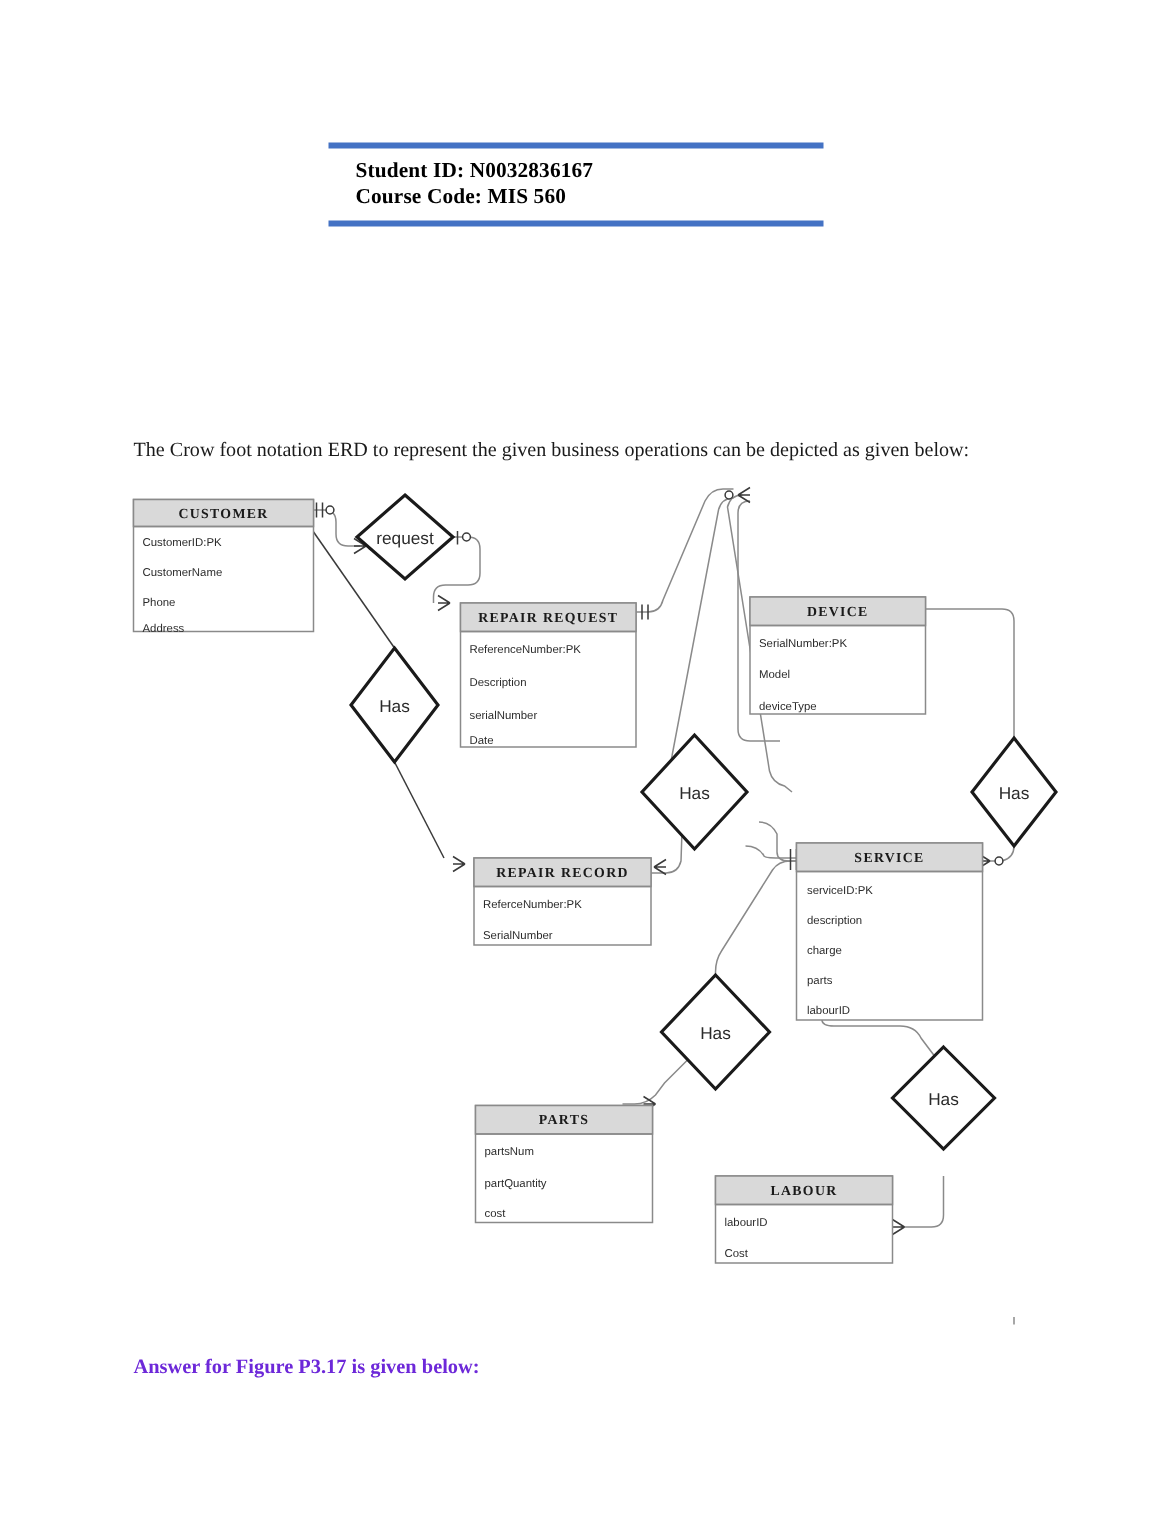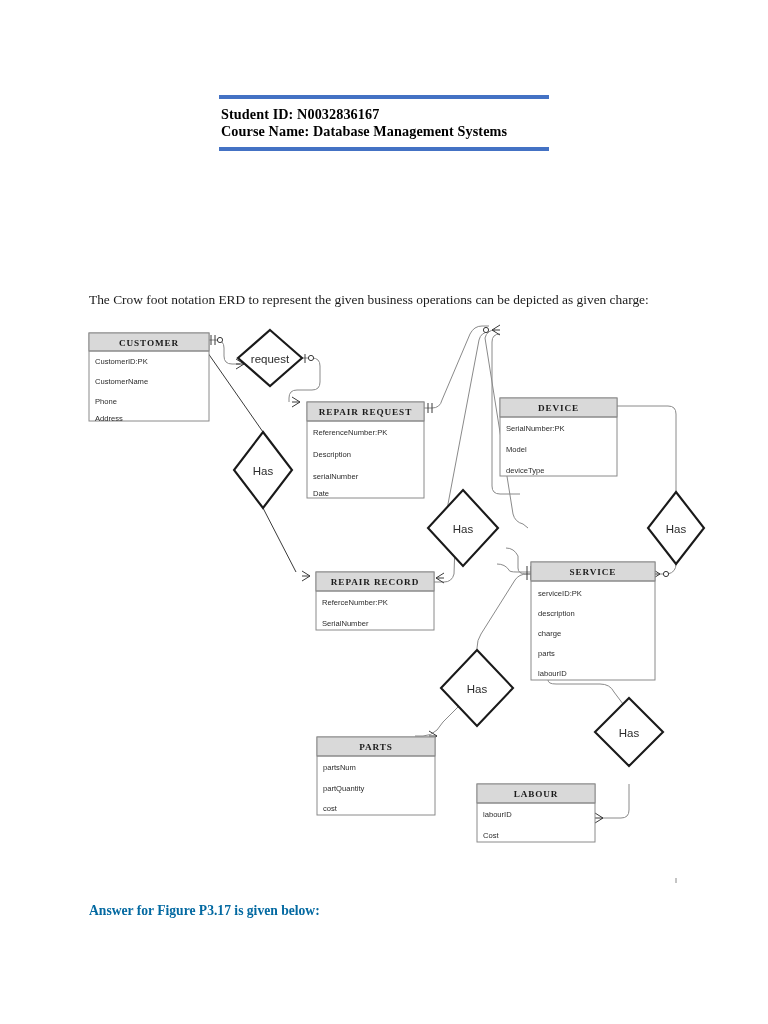--- a/index.html
+++ b/index.html
@@ -7,35 +7,35 @@
     width:768px;height:1024px;background:#ffffff;
     font-family:"Liberation Serif", serif;
     position:relative;overflow:hidden;
   }
   .page{position:absolute;left:0;top:0;width:768px;height:1024px;}
 
   
   .hdr-block{position:absolute;left:219px;top:95px;width:330px;}
   .hdr-rule{height:4px;background:#4472C4;width:330px;}
   .hdr-rule.bottom{margin-top:6px;}
-  .hdr-lines{padding:7px 0 2px 2px;}
+  .hdr-lines{padding:7px 0 2px 2px;margin-left:16px;}
   .hdr-line{
     font-family:"Liberation Serif", serif;
     font-weight:bold;font-size:14.2px;line-height:16.6px;
     color:#000;white-space:nowrap;letter-spacing:.1px;
   }
 
   
   .para{
     position:absolute;
     font-family:"Liberation Serif", serif;
     font-size:13.4px;color:#1a1a1a;white-space:nowrap;
   }
   .para.intro{left:89px;top:292px;}
-  .para.answer{left:89px;top:903px;font-weight:bold;font-size:13.6px;color:#0369a1;}
+  .para.answer{left:89px;top:903px;font-weight:bold;font-size:13.6px;color:#6d28d9;}
 
   
   .diagram{position:absolute;left:0;top:318px;width:768px;height:560px;}
   svg.erd{position:absolute;left:0;top:0;width:768px;height:560px;overflow:visible;}
 
   .ent-box{fill:#ffffff;stroke:#8a8a8a;stroke-width:1;}
   .ent-hdr{fill:#d9d9d9;stroke:#8a8a8a;stroke-width:1;}
   .ent-title{
     font-family:"Liberation Serif", serif;
     font-size:9.2px;fill:#1a1a1a;text-anchor:middle;
@@ -57,26 +57,26 @@
 </style>
 </head>
 <body>
 
 <div class="page">
 
   <div class="hdr-block">
     <div class="hdr-rule"></div>
     <div class="hdr-lines">
       <div class="hdr-line">Student ID: N0032836167</div>
-      <div class="hdr-line">Course Name: Database Management Systems</div>
+      <div class="hdr-line">Course Code: MIS 560</div>
     </div>
     <div class="hdr-rule bottom"></div>
   </div>
 
-  <div class="para intro">The Crow foot notation ERD to represent the given business operations can be depicted as given charge:</div>
+  <div class="para intro">The Crow foot notation ERD to represent the given business operations can be depicted as given below:</div>
 
   <div class="diagram">
     <svg class="erd" viewBox="0 0 768 560">
 
       <g>
 
         <path class="conn" d="M209,22 L216,22 Q224,22 224,30 L224,38 Q224,46 232,46 L240,46"></path>
 
         <path class="conn" d="M300,40 L312,40 Q320,40 320,48 L320,64 Q320,72 312,72 L297,72 Q289,72 289,80 L289,84"></path>
 

